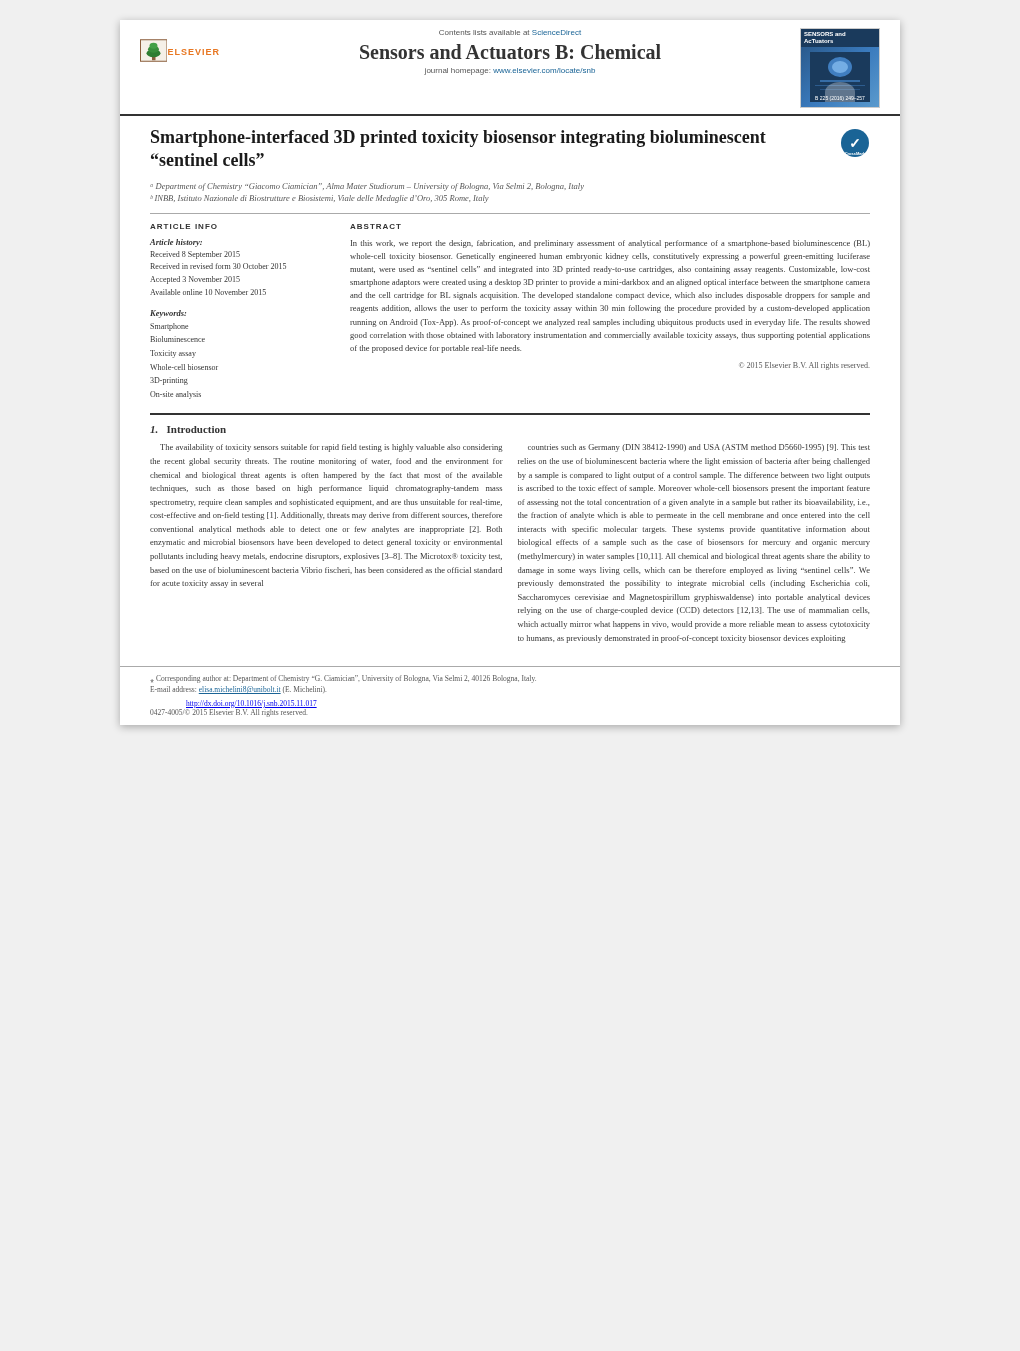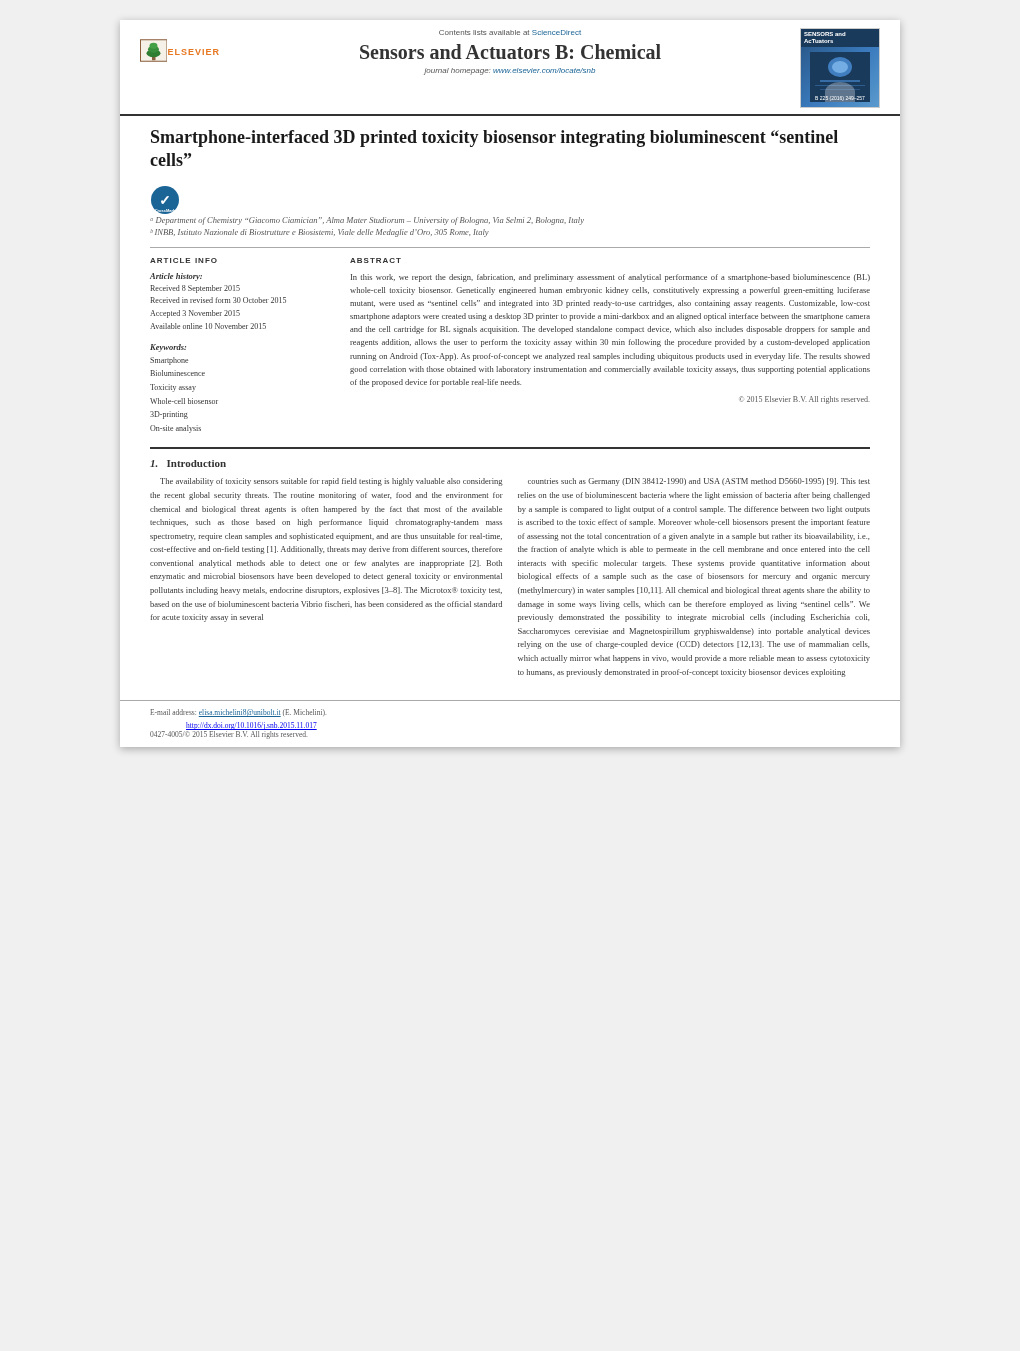--- a/index.html
+++ b/index.html
@@ -62,21 +62,20 @@
       font-size: 20px;
       font-weight: bold;
       color: #333;
       font-family: 'Times New Roman', serif;
       margin: 4px 0 2px 0;
     }
     .journal-homepage {
       font-size: 8px;
       color: #555;
       font-family: Arial, sans-serif;
-      font-style: italic;
     }
     .journal-homepage a {
       color: #1a6496;
       text-decoration: none;
     }
     .sensors-logo-box {
       width: 80px;
       height: 80px;
       border: 1px solid #ccc;
       display: flex;
@@ -120,26 +119,25 @@
     
     .article-body {
       padding: 10px 30px 15px 30px;
     }
 
     
     .article-title {
       font-size: 18px;
       font-weight: bold;
       color: #1a1a1a;
-      margin-bottom: 0;
+      margin-bottom: 8px;
       line-height: 1.3;
       display: flex;
       align-items: flex-start;
       gap: 10px;
-      flex-direction: column;
     }
     .crossmark-icon {
       width: 30px;
       height: 30px;
       flex-shrink: 0;
       margin-top: 2px;
     }
 
     
     .authors {
@@ -394,20 +392,23 @@
         <div class="body-text">
           <p>countries such as Germany (DIN 38412-1990) and USA (ASTM method D5660-1995) [9]. This test relies on the use of bioluminescent bacteria where the light emission of bacteria after being challenged by a sample is compared to light output of a control sample. The difference between two light outputs is ascribed to the toxic effect of sample. Moreover whole-cell biosensors present the important feature of assessing not the total concentration of a given analyte in a sample but rather its bioavailability, i.e., the fraction of analyte which is able to permeate in the cell membrane and once entered into the cell interacts with specific molecular targets. These systems provide quantitative information about biological effects of a sample such as the case of biosensors for mercury and organic mercury (methylmercury) in water samples [10,11]. All chemical and biological threat agents share the ability to damage in some ways living cells, which can be therefore employed as living “sentinel cells”. We previously demonstrated the possibility to integrate microbial cells (including Escherichia coli, Saccharomyces cerevisiae and Magnetospirillum gryphiswaldense) into portable analytical devices relying on the use of charge-coupled device (CCD) detectors [12,13]. The use of mammalian cells, which actually mirror what happens in vivo, would provide a more reliable mean to assess cytotoxicity to humans, as previously demonstrated in proof-of-concept toxicity biosensor devices exploiting</p>
         </div>
       </div>
     </div>
 
   </div>
 
   <div class="footer-area">
     <div class="footnote">
+      <span>⁎ Corresponding author at: Department of Chemistry “G. Ciamician”, University of Bologna, Via Selmi 2, 40126 Bologna, Italy.</span>
+    </div>
+    <div class="footnote">
       <span>E-mail address:</span>
       <a href="#" style="color:#1a6496;">elisa.michelini8@unibolt.it</a>
       <span>(E. Michelini).</span>
     </div>
     <div class="doi-line">
       <a href="#">http://dx.doi.org/10.1016/j.snb.2015.11.017</a>
     </div>
     <div class="issn-line">0427-4005/© 2015 Elsevier B.V. All rights reserved.</div>
   </div>
 

